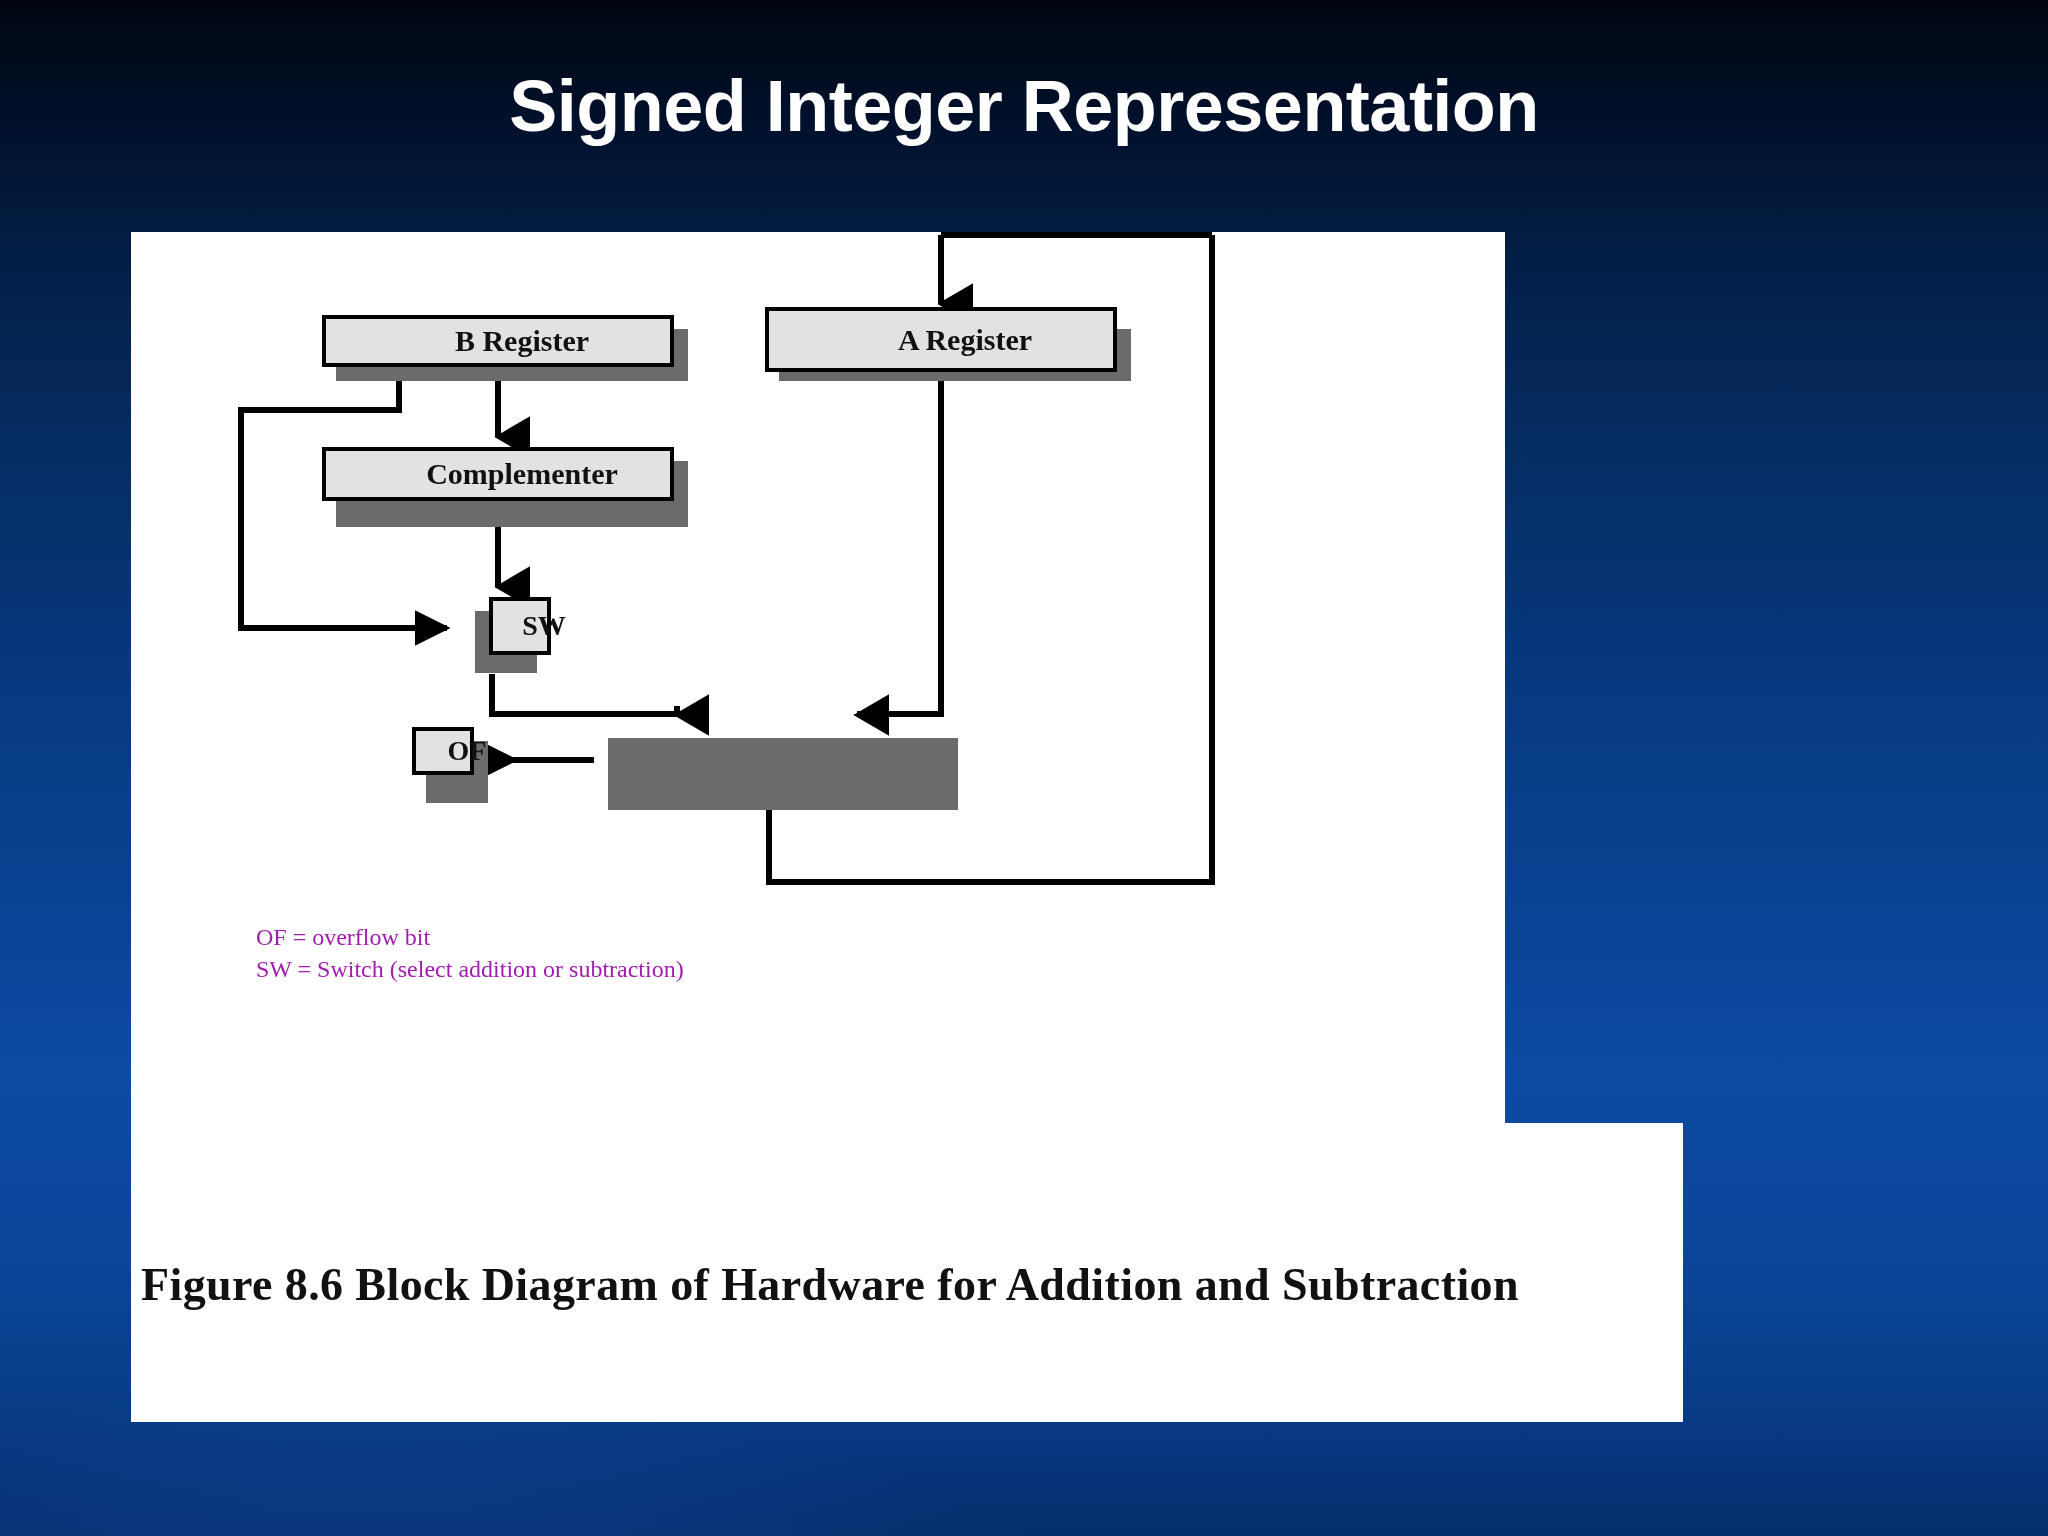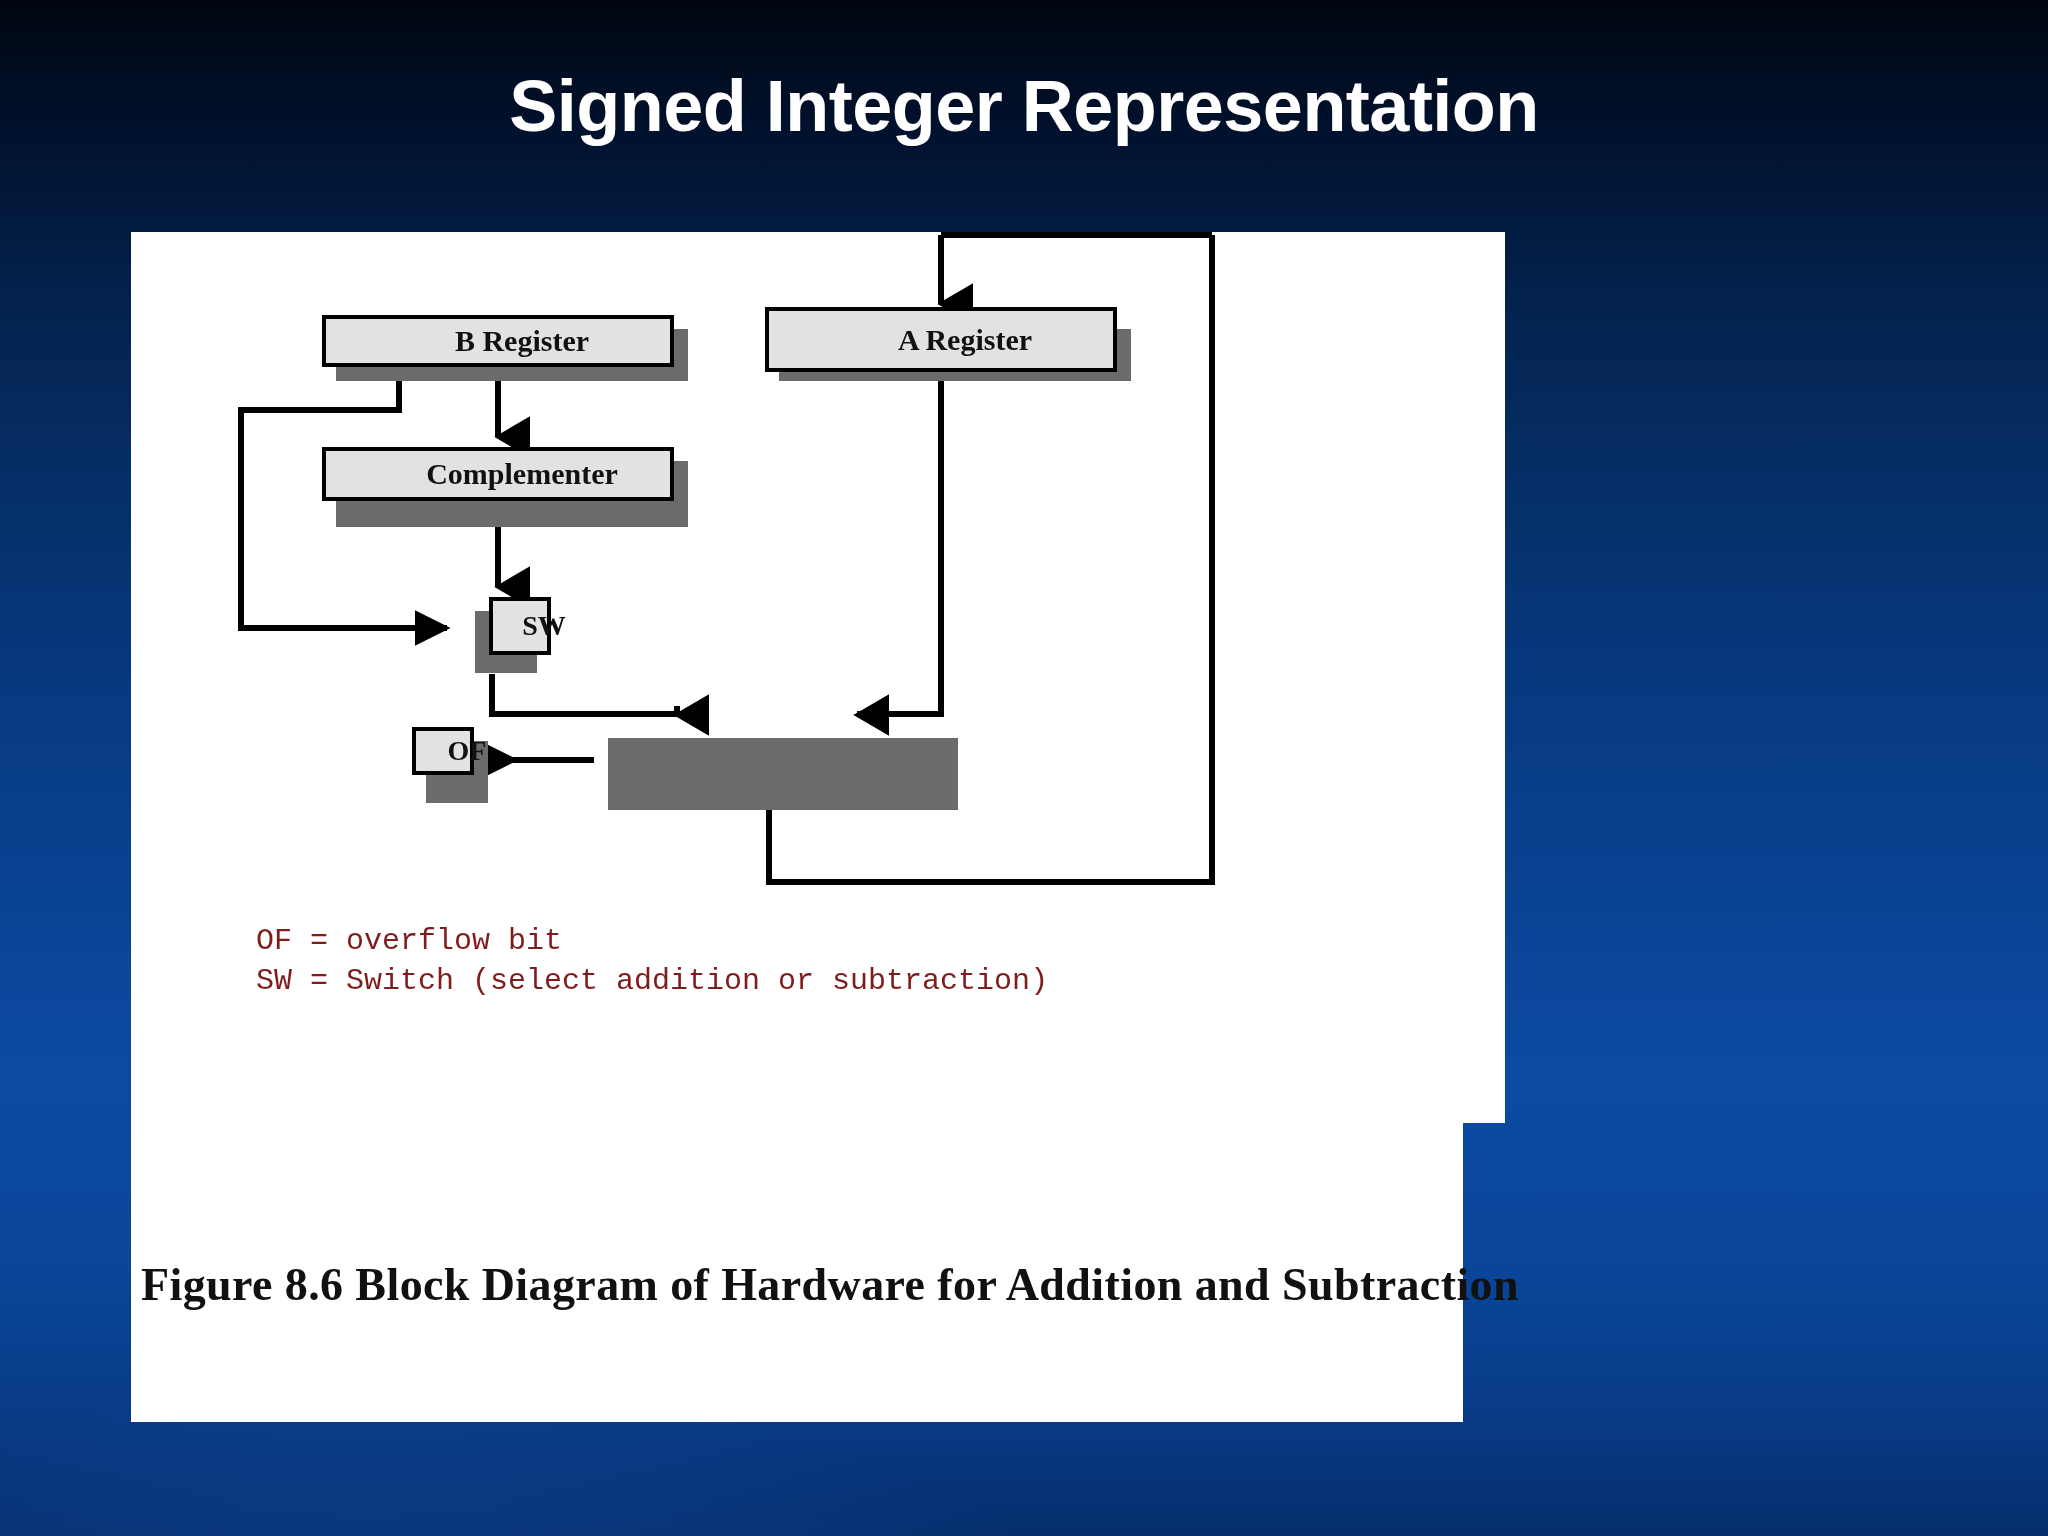--- a/index.html
+++ b/index.html
@@ -34,21 +34,21 @@
     letter-spacing:-0.5px;
     line-height:1;
     white-space:nowrap;
   }
   
   #panel{
     position:absolute;left:131px;top:232px;width:1374px;height:891px;
     background:#ffffff;
   }
   #caption-panel{
-    position:absolute;left:131px;top:1123px;width:1332px;height:299px;
+    position:absolute;left:131px;top:1123px;width:1552px;height:299px;
     background:#ffffff;
   }
   #caption{
     position:absolute;left:10px;top:135px;width:1360px;
     color:#111111;
     font-family:"Liberation Serif",serif;
     font-weight:bold;
     font-size:46px;
     white-space:nowrap;
     letter-spacing:.4px;
@@ -83,23 +83,23 @@
   #complementer-shadow{left:205px;top:229px;width:352px;height:66px;}
   #sw{left:330px;top:365px;width:62px;height:58px;font-size:28px;margin-left:28px;}
   #sw-shadow{left:344px;top:379px;width:62px;height:62px;}
   #adder{left:463px;top:492px;width:350px;height:72px;font-size:30px;}
   #adder-shadow{left:477px;top:506px;width:350px;height:72px;}
   #of{left:281px;top:495px;width:62px;height:48px;font-size:28px;}
   #of-shadow{left:295px;top:509px;width:62px;height:62px;}
   
   #legend{
     position:absolute;left:125px;top:690px;
-    color:#7f1d1d;
-    font-family:Liberation Mono, monospace;
-    font-size:30px;
+    color:#a21caf;
+    font-family:Liberation Serif, serif;
+    font-size:24px;
     line-height:1.32;
   }
   .legend-line{white-space:nowrap;}
 </style>
 </head>
 <body>
 
 <div id="slide">
 
   <div id="title">Signed Integer Representation</div>

